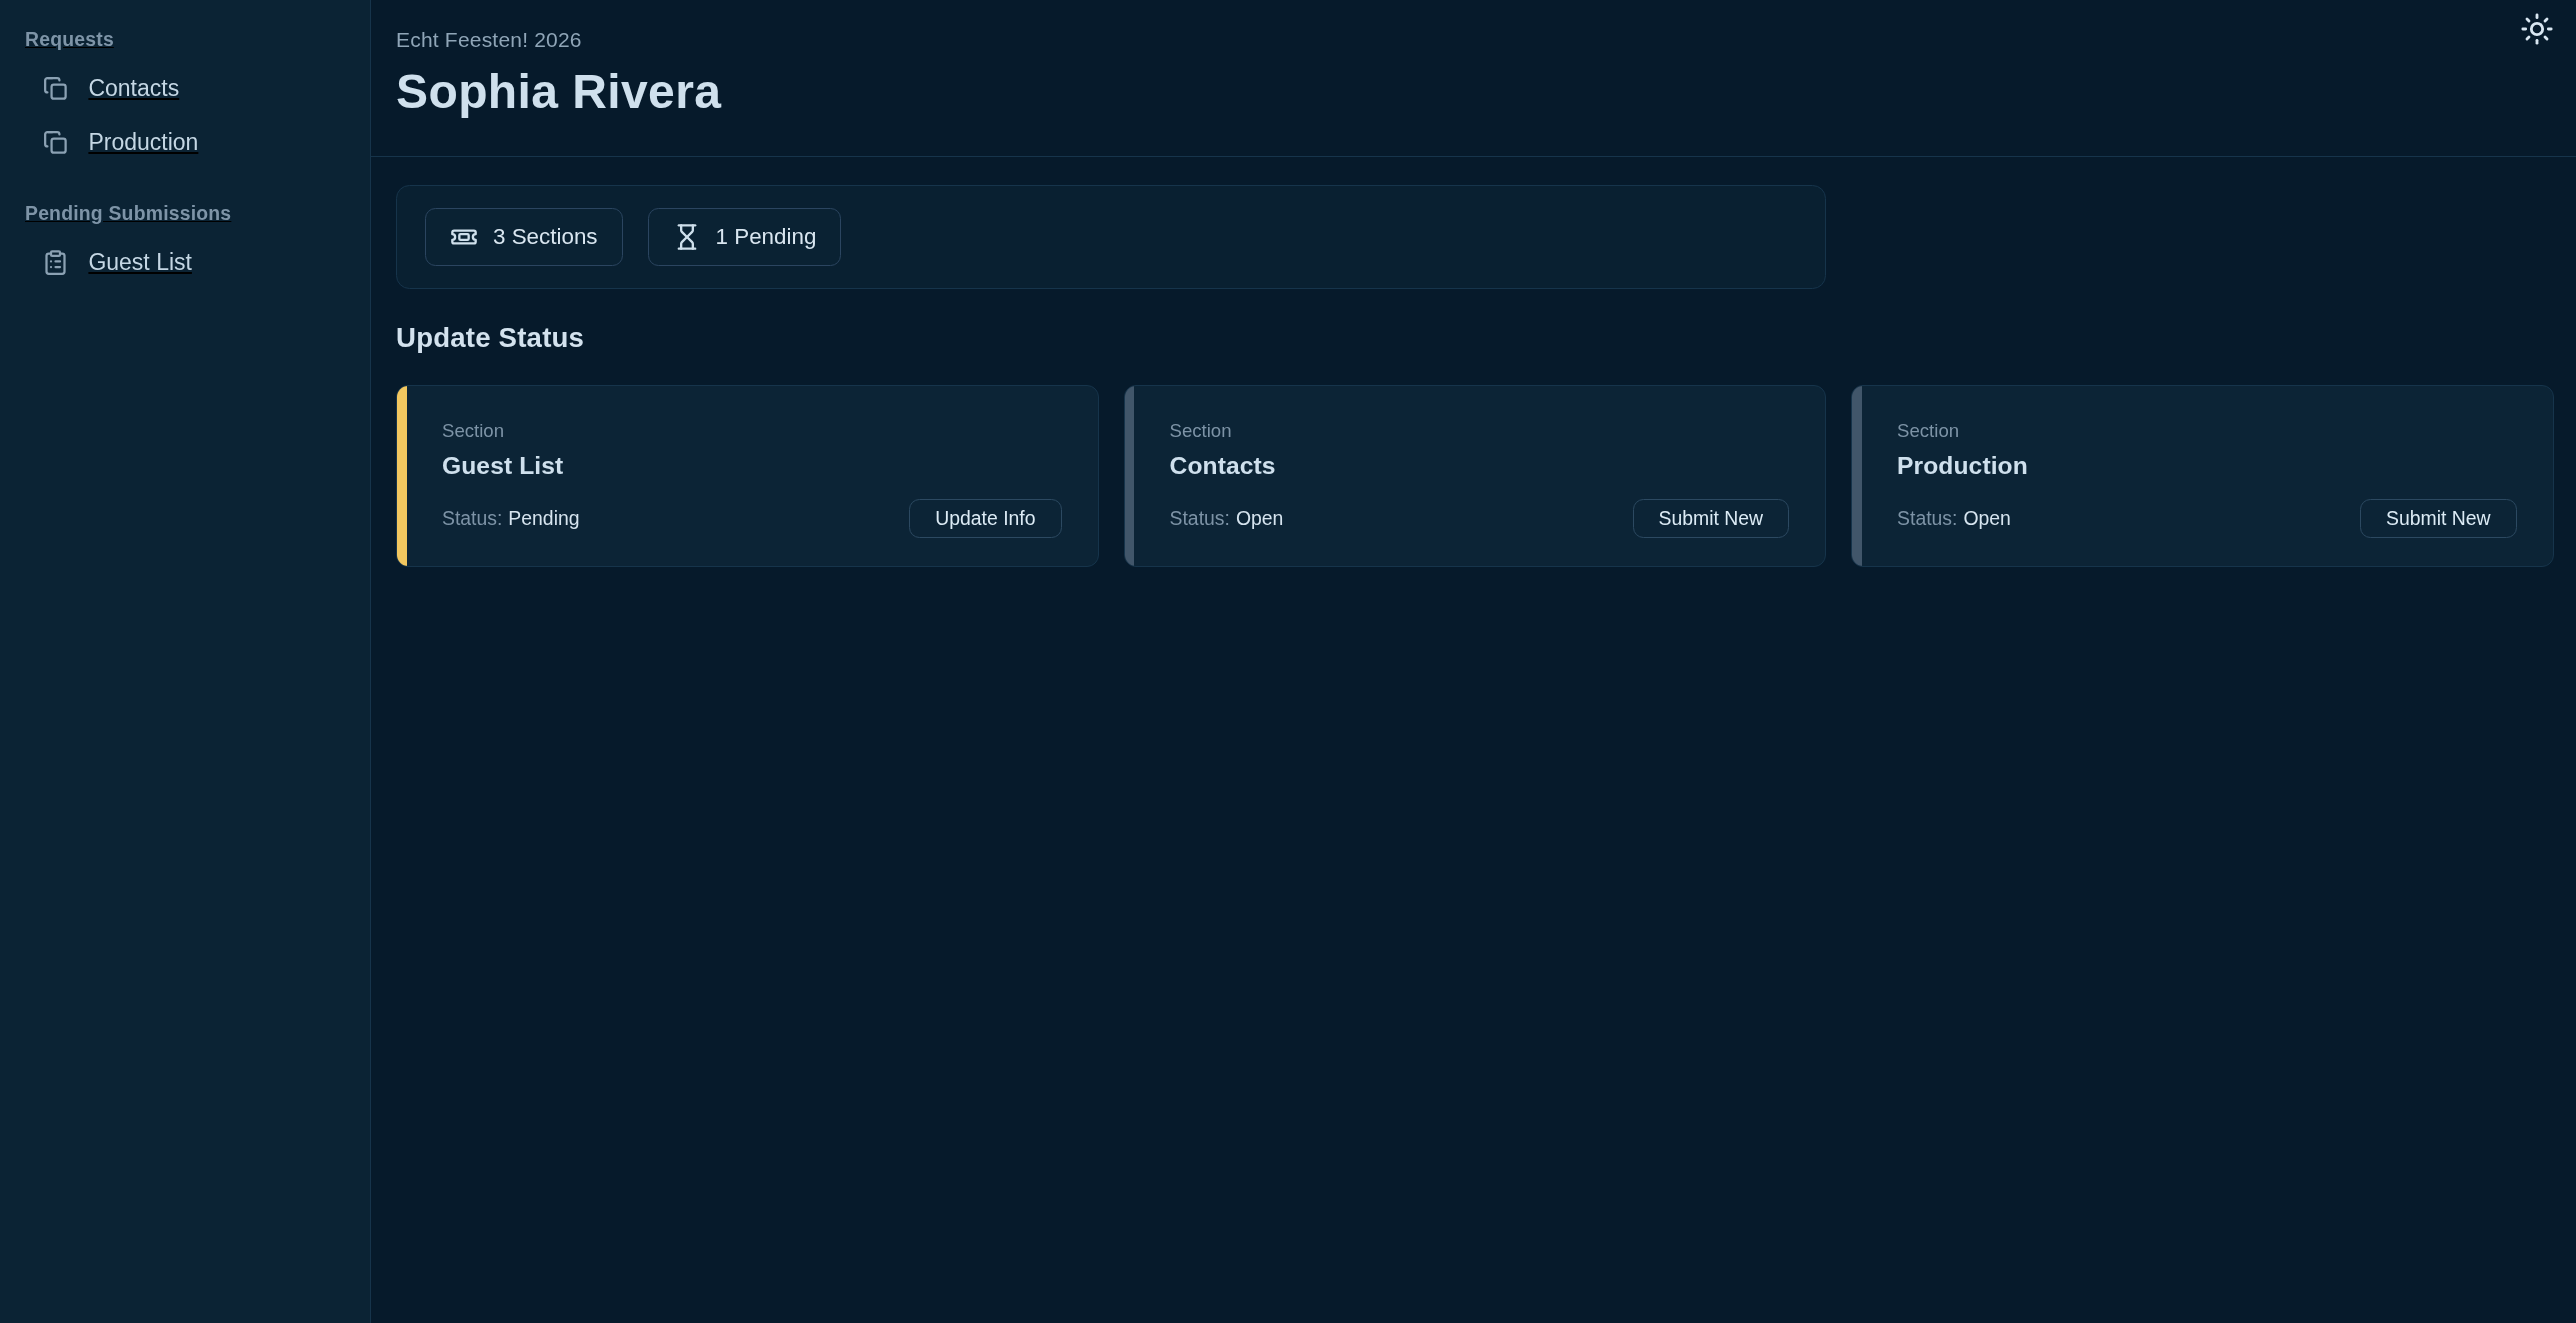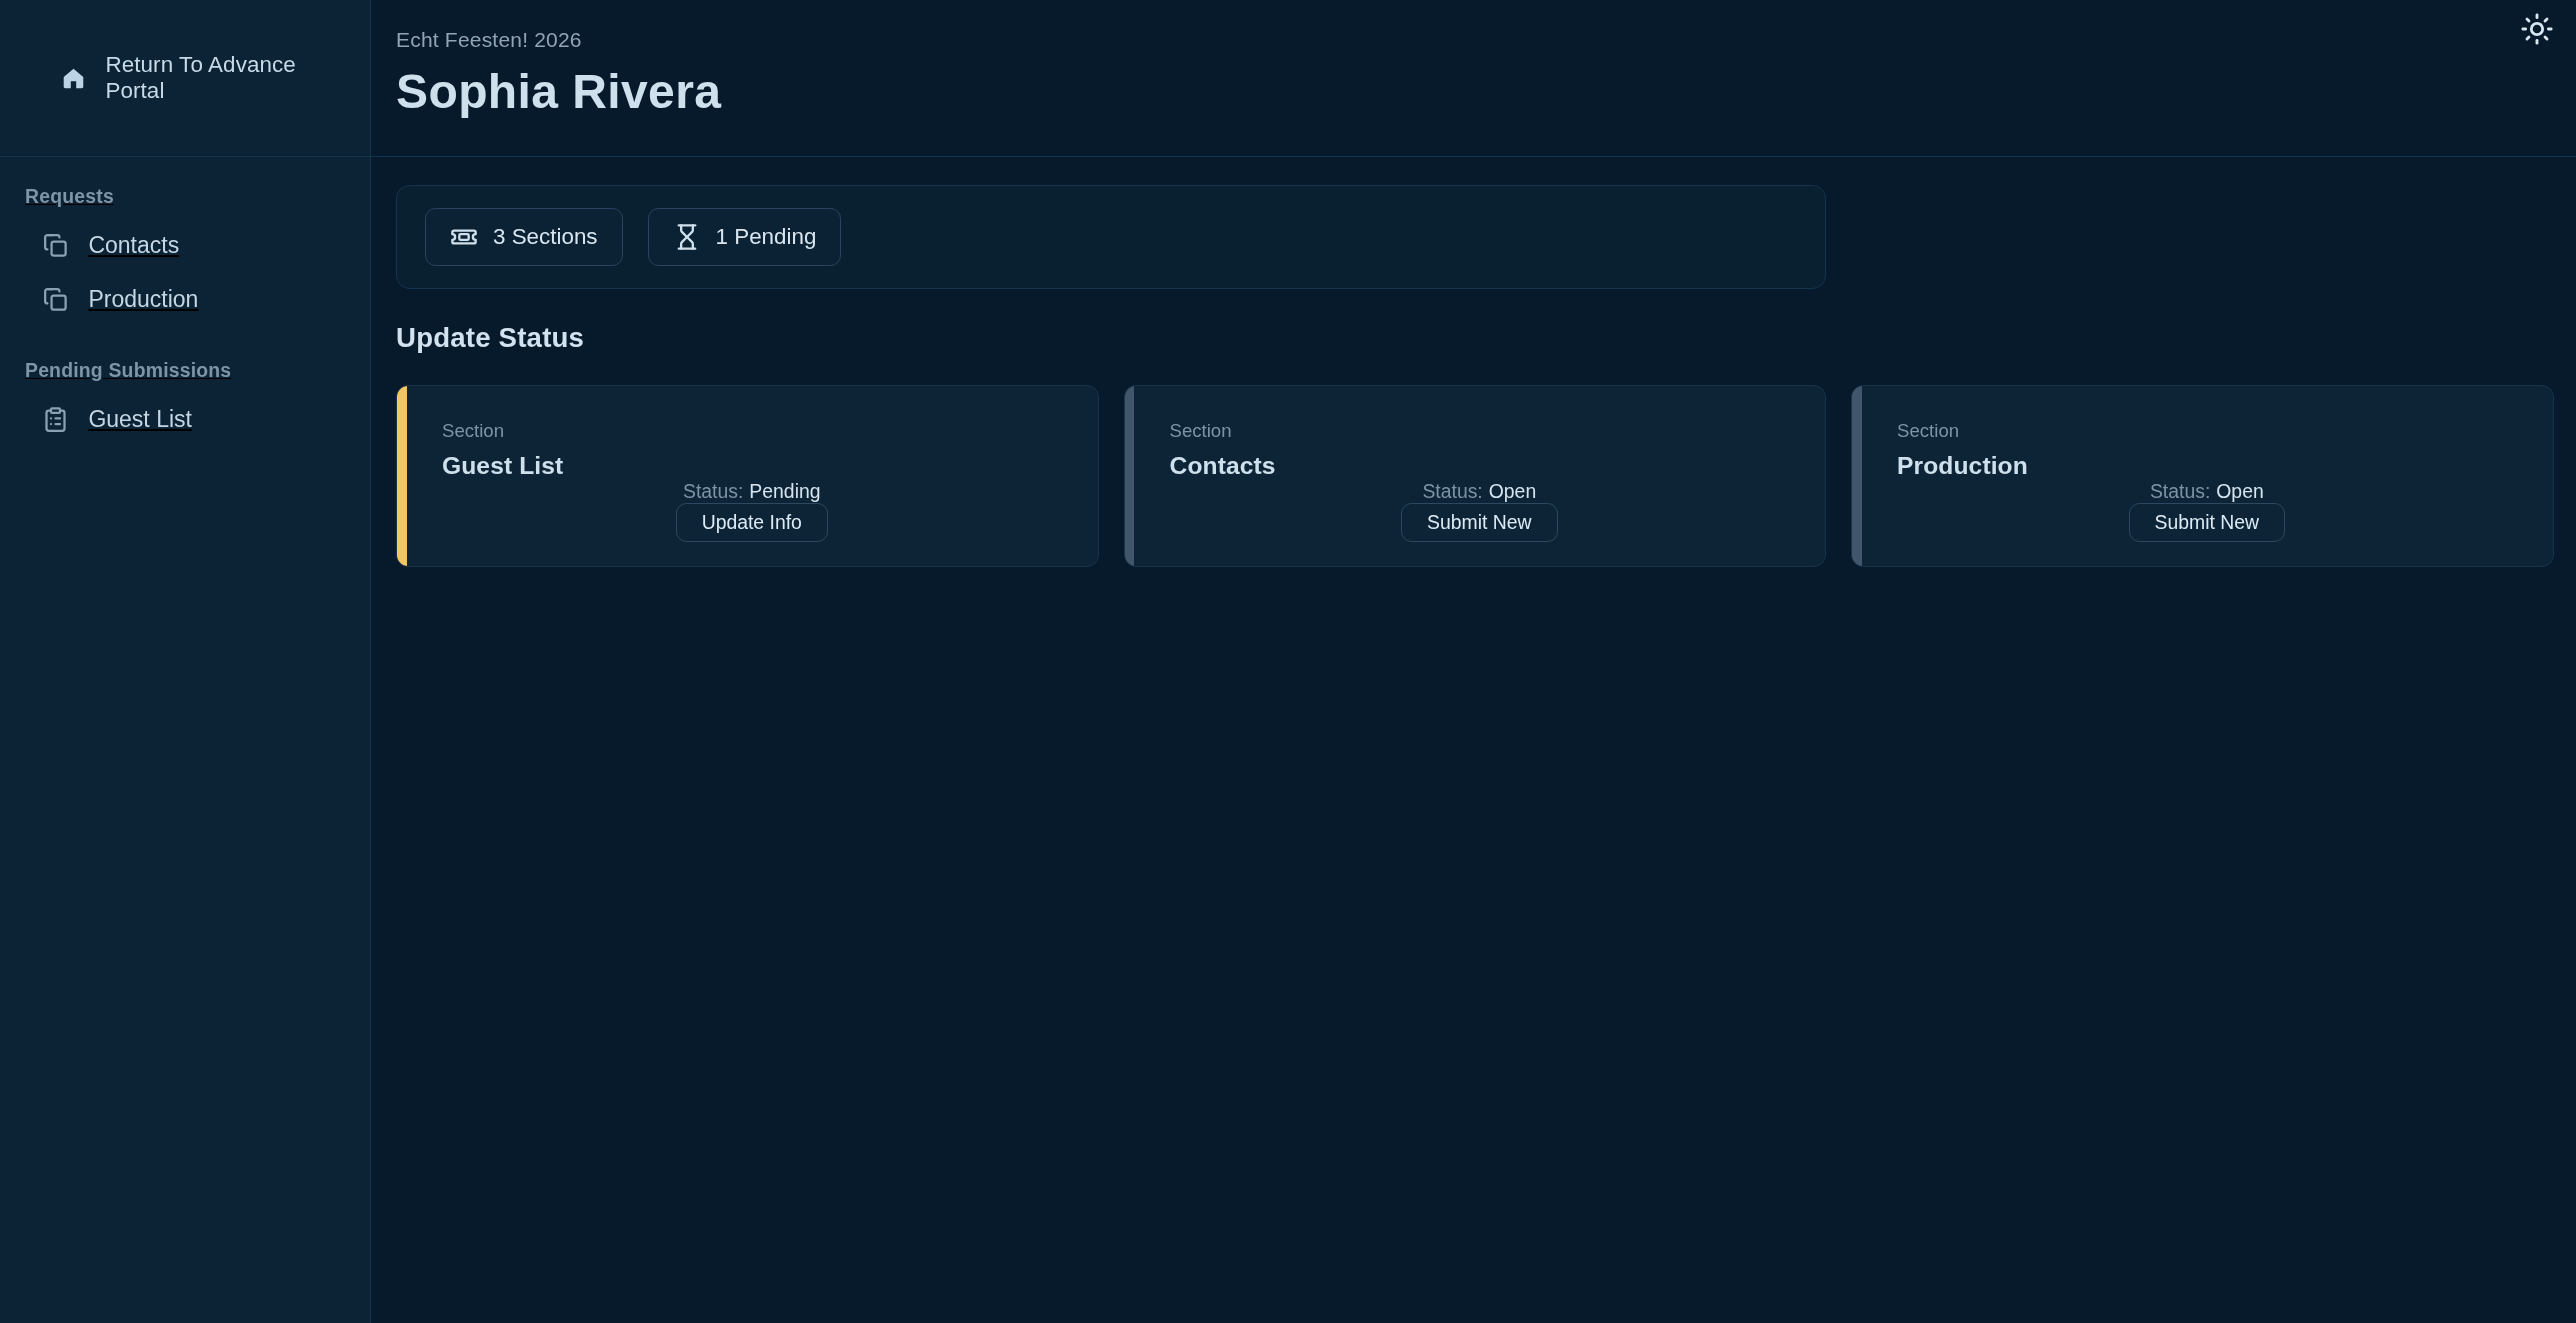--- a/index.html
+++ b/index.html
@@ -48,41 +48,33 @@
   .stat-pill{height:58px;display:inline-flex;align-items:center;gap:15px;padding:0 24px;border:1.5px solid var(--pill-border);border-radius:10.4px;background:#0a2233;color:#d9e6f0;font-size:22.4px;white-space:nowrap;}
   .stat-pill .icon{width:28px;height:28px;color:#cfe0ec;flex:none;}
 
   
   .section-heading{margin:33px 0 31px 0;font-size:27.6px;font-weight:700;color:var(--text);letter-spacing:0.2px;}
   .cards{display:flex;gap:25px;}
   .card{flex:1;height:182px;background:var(--bg-card);border:1.5px solid var(--line);border-radius:12px;position:relative;overflow:hidden;padding:34px 36px 28px 45px;display:flex;flex-direction:column;}
   .card-stripe{position:absolute;left:0;top:0;bottom:0;width:9.7px;}
   .card-eyebrow{font-size:18.6px;color:var(--muted);}
   .card-title{font-size:24.6px;font-weight:700;color:#cfe0ed;margin-top:9.7px;letter-spacing:0.1px;}
-  .card-footer{margin-top:auto;display:flex;align-items:center;justify-content:space-between;flex-direction:column;}
+  .card-footer{margin-top:auto;display:flex;align-items:center;justify-content:space-between;}
   .status-line{font-size:19.4px;color:var(--muted);}
   .status-value{color:#d6e4ef;font-weight:500;margin-left:6px;}
   .card-btn{height:39px;padding:0 25px;border:1.5px solid var(--btn-border);border-radius:10.4px;background:transparent;color:var(--text-bright);font-size:19.4px;font-family:"Liberation Sans",sans-serif;cursor:pointer;}
 
   .icon svg{width:100%;height:100%;display:block;}
 </style>
 </head>
 <body>
 
 <div class="app">
 
   <aside class="sidebar">
-    <div class="sidebar-home">
-      <span class="icon">
-        <svg viewBox="0 0 24 24">
-            <path fill="currentColor" d="M12 2.7 2.9 10.2a.8.8 0 0 0-.3.6V20a1.3 1.3 0 0 0 1.3 1.3H9.4V14.6h5.2v6.7h5.5A1.3 1.3 0 0 0 21.4 20v-9.2a.8.8 0 0 0-.3-.6Z"></path>
-          </svg>
-      </span>
-      <span class="sidebar-home-label">Return To Advance Portal</span>
-    </div>
 
     <nav class="sidebar-nav">
       <div class="nav-section">
         <div class="nav-section-title">Requests</div>
         <div class="nav-item">
           <span class="icon">
             <svg viewBox="0 0 24 24" fill="none" stroke="currentColor" stroke-width="2" stroke-linecap="round" stroke-linejoin="round">
                 <rect x="8.5" y="8.5" width="12.5" height="12.5" rx="2"></rect>
                 <path d="M4.8 15.5a2 2 0 0 1-2-2V4.8a2 2 0 0 1 2-2h8.7a2 2 0 0 1 2 2"></path>
                 <path d="M5.5 2.8h3.6"></path>

